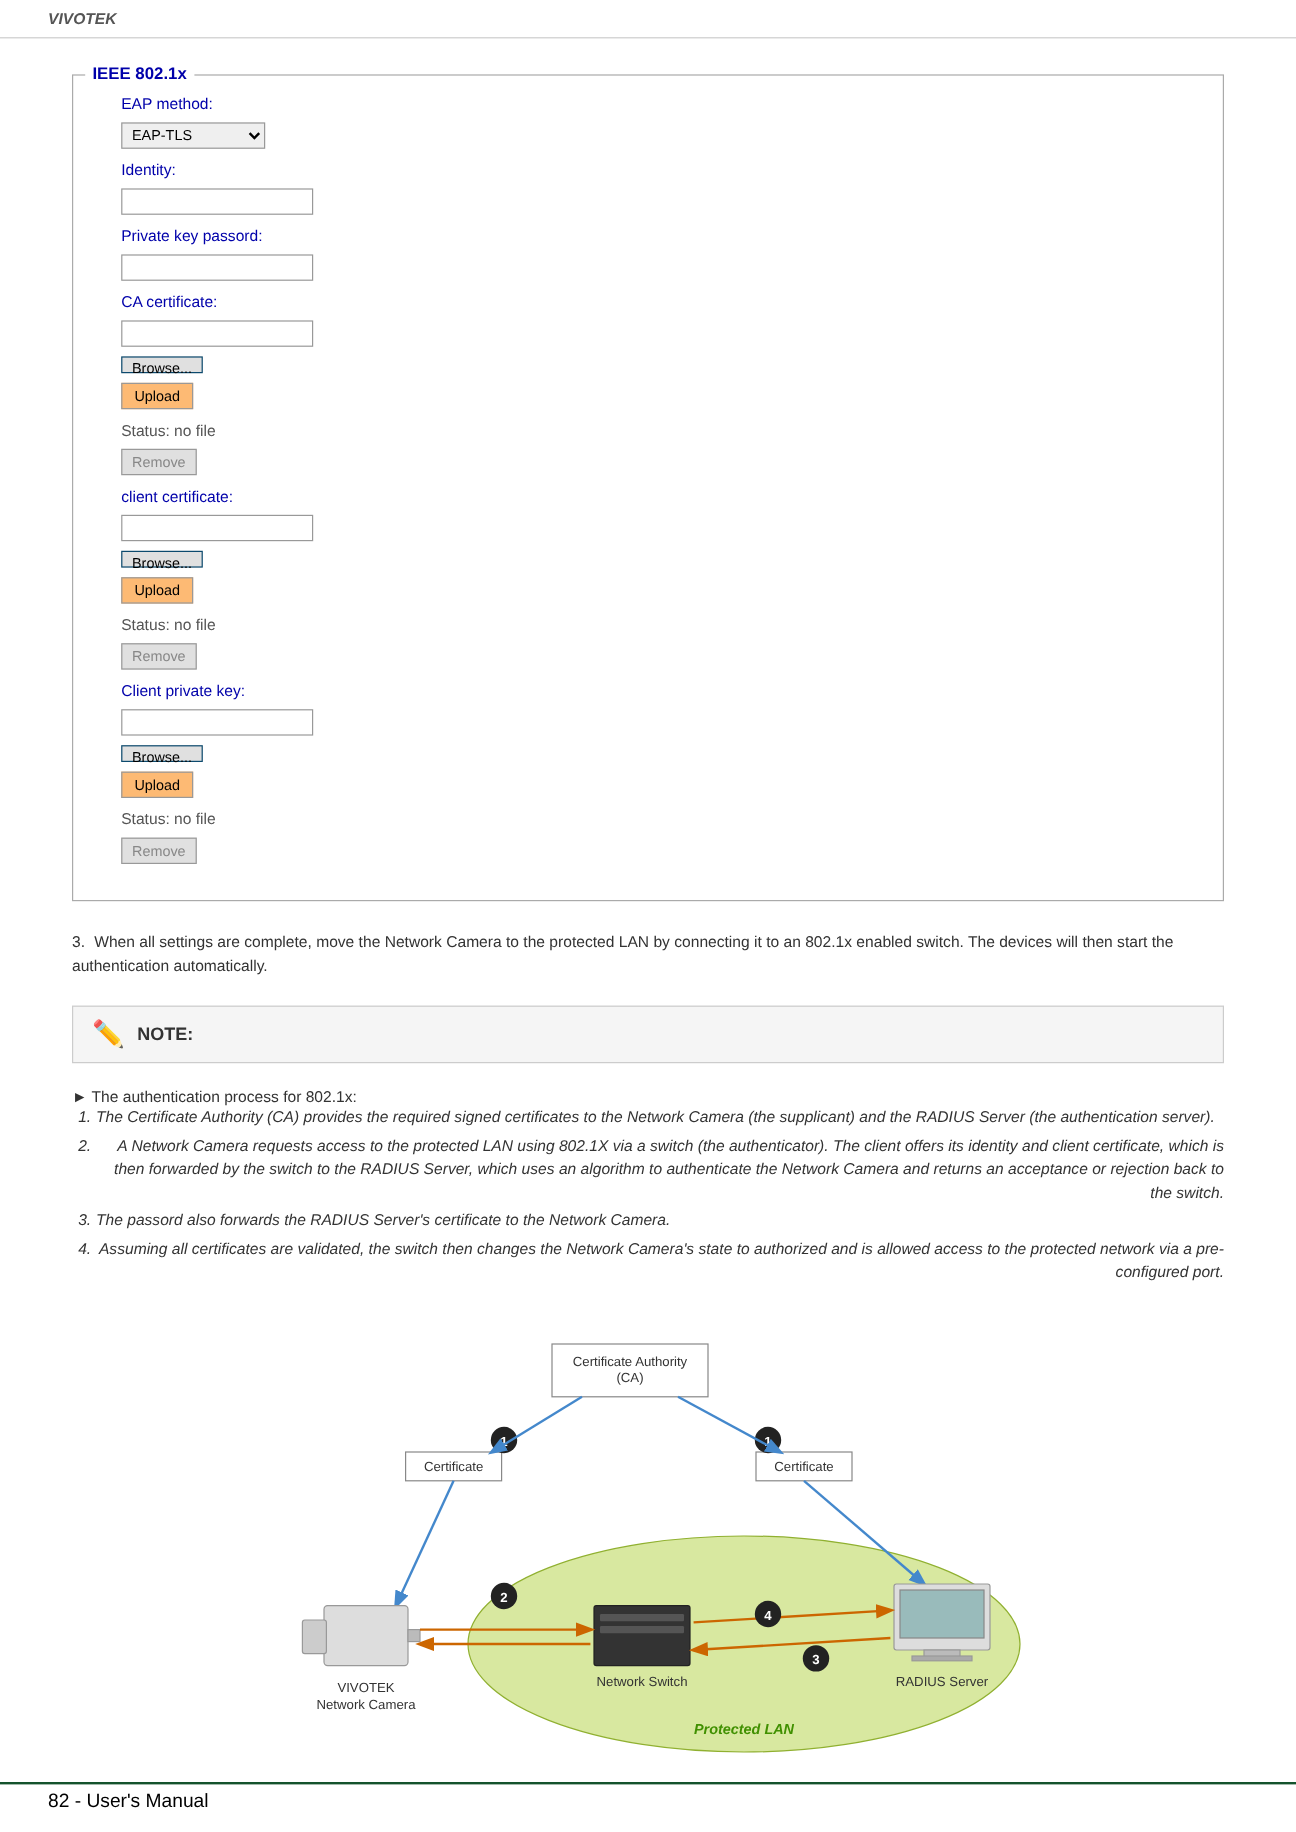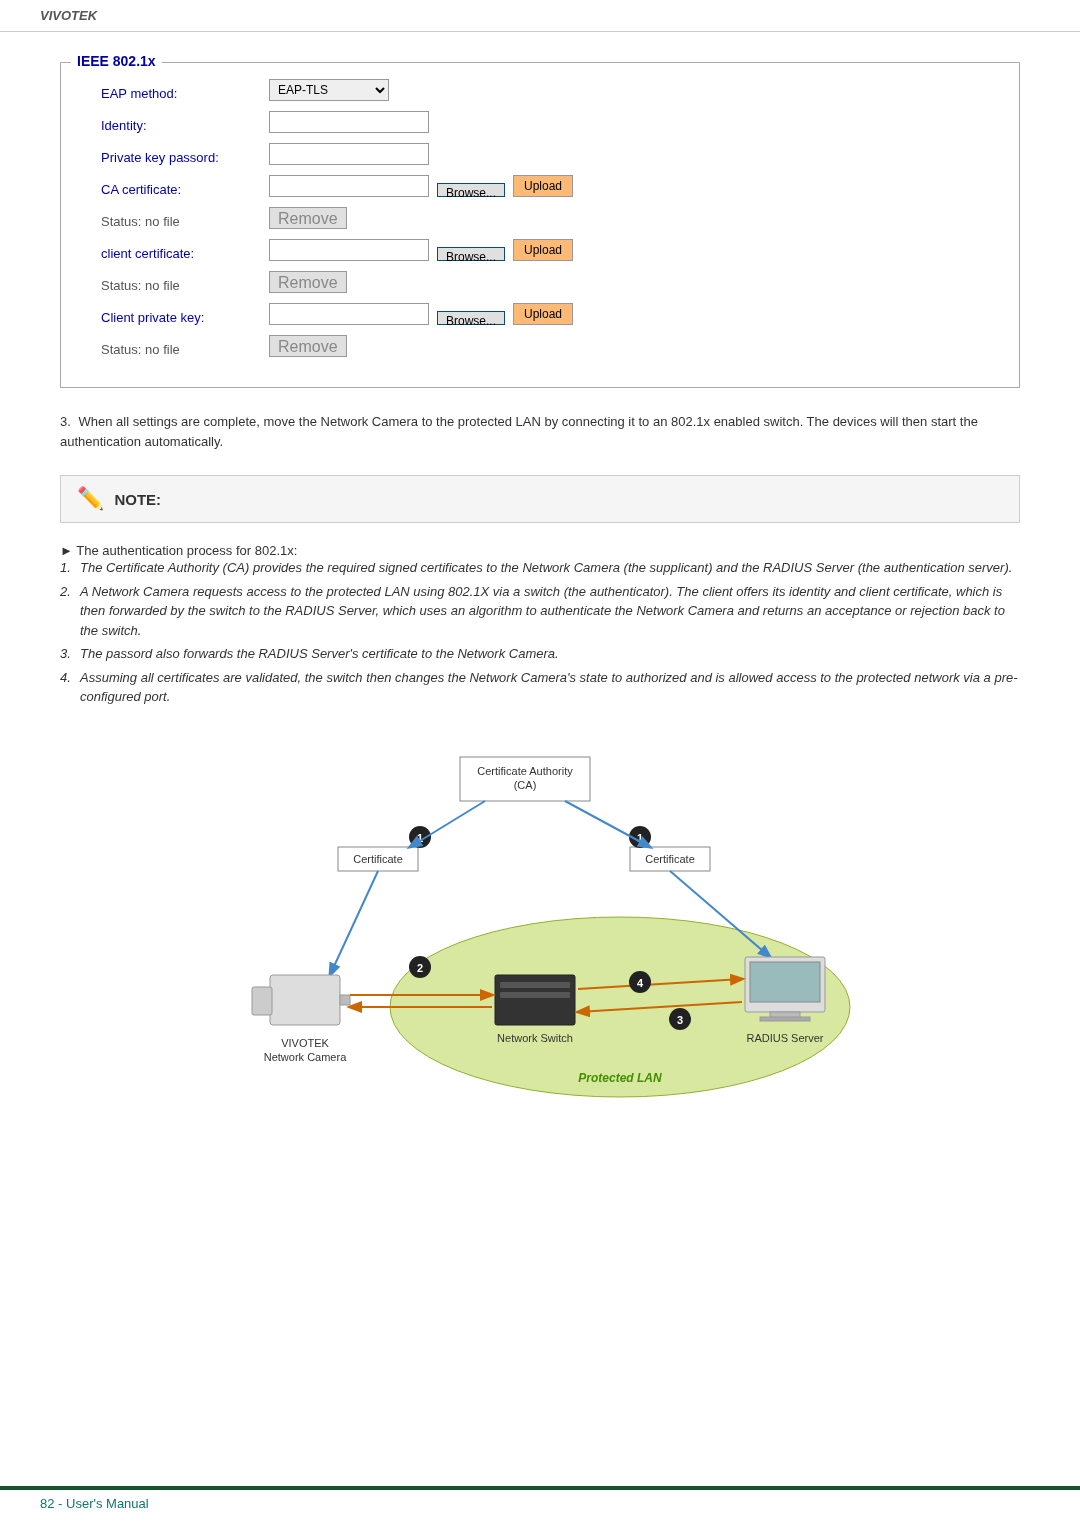--- a/index.html
+++ b/index.html
@@ -63,23 +63,24 @@
       color: #00a;
       font-size: 13px;
     }
 
     .form-table {
       margin-left: 20px;
       width: calc(100% - 20px);
     }
     .form-row {
       display: flex;
-      align-items: flex-end;
+      align-items: flex-start;
       margin-bottom: 10px;
       gap: 8px;
+      flex-direction: column;
     }
     .form-label {
       color: #00a;
       min-width: 160px;
       font-size: 13px;
     }
     .form-input {
       border: 1px solid #999;
       padding: 2px 4px;
       height: 22px;
@@ -107,21 +108,21 @@
       padding: 2px 10px;
       height: 22px;
       font-size: 12px;
       cursor: pointer;
     }
     .btn-remove {
       background: #e0e0e0;
       border: 1px solid #999;
       padding: 2px 8px;
       height: 22px;
-      font-size: 16px;
+      font-size: 12px;
       cursor: pointer;
       color: #888;
     }
     .status-text {
       color: #555;
       font-size: 13px;
       min-width: 160px;
     }
 
     
@@ -150,20 +151,21 @@
     }
     .note-title {
       font-weight: bold;
       font-size: 15px;
     }
 
     
     .note-content {
       margin-bottom: 20px;
       font-size: 13px;
+      text-align: right;
     }
     .note-content .arrow-item {
       display: flex;
       align-items: flex-start;
       gap: 4px;
     }
     .numbered-list {
       list-style: none;
       padding: 0;
       margin: 0;
@@ -192,23 +194,23 @@
       height: 380px;
     }
 
     
     .footer {
       position: absolute;
       bottom: 10px;
       left: 0;
       right: 0;
       padding: 6px 40px;
-      border-top: 4px solid #14532d;
-      font-size: 13px;
-      color: #0f766e;
+      border-top: 2px solid #14532d;
+      font-size: 16px;
+      color: #000000;
     }
   </style>
 </head>
 <body>
 
 <div class="header">
   <span class="header-brand">VIVOTEK</span>
 </div>
 
 <div class="main-content">

